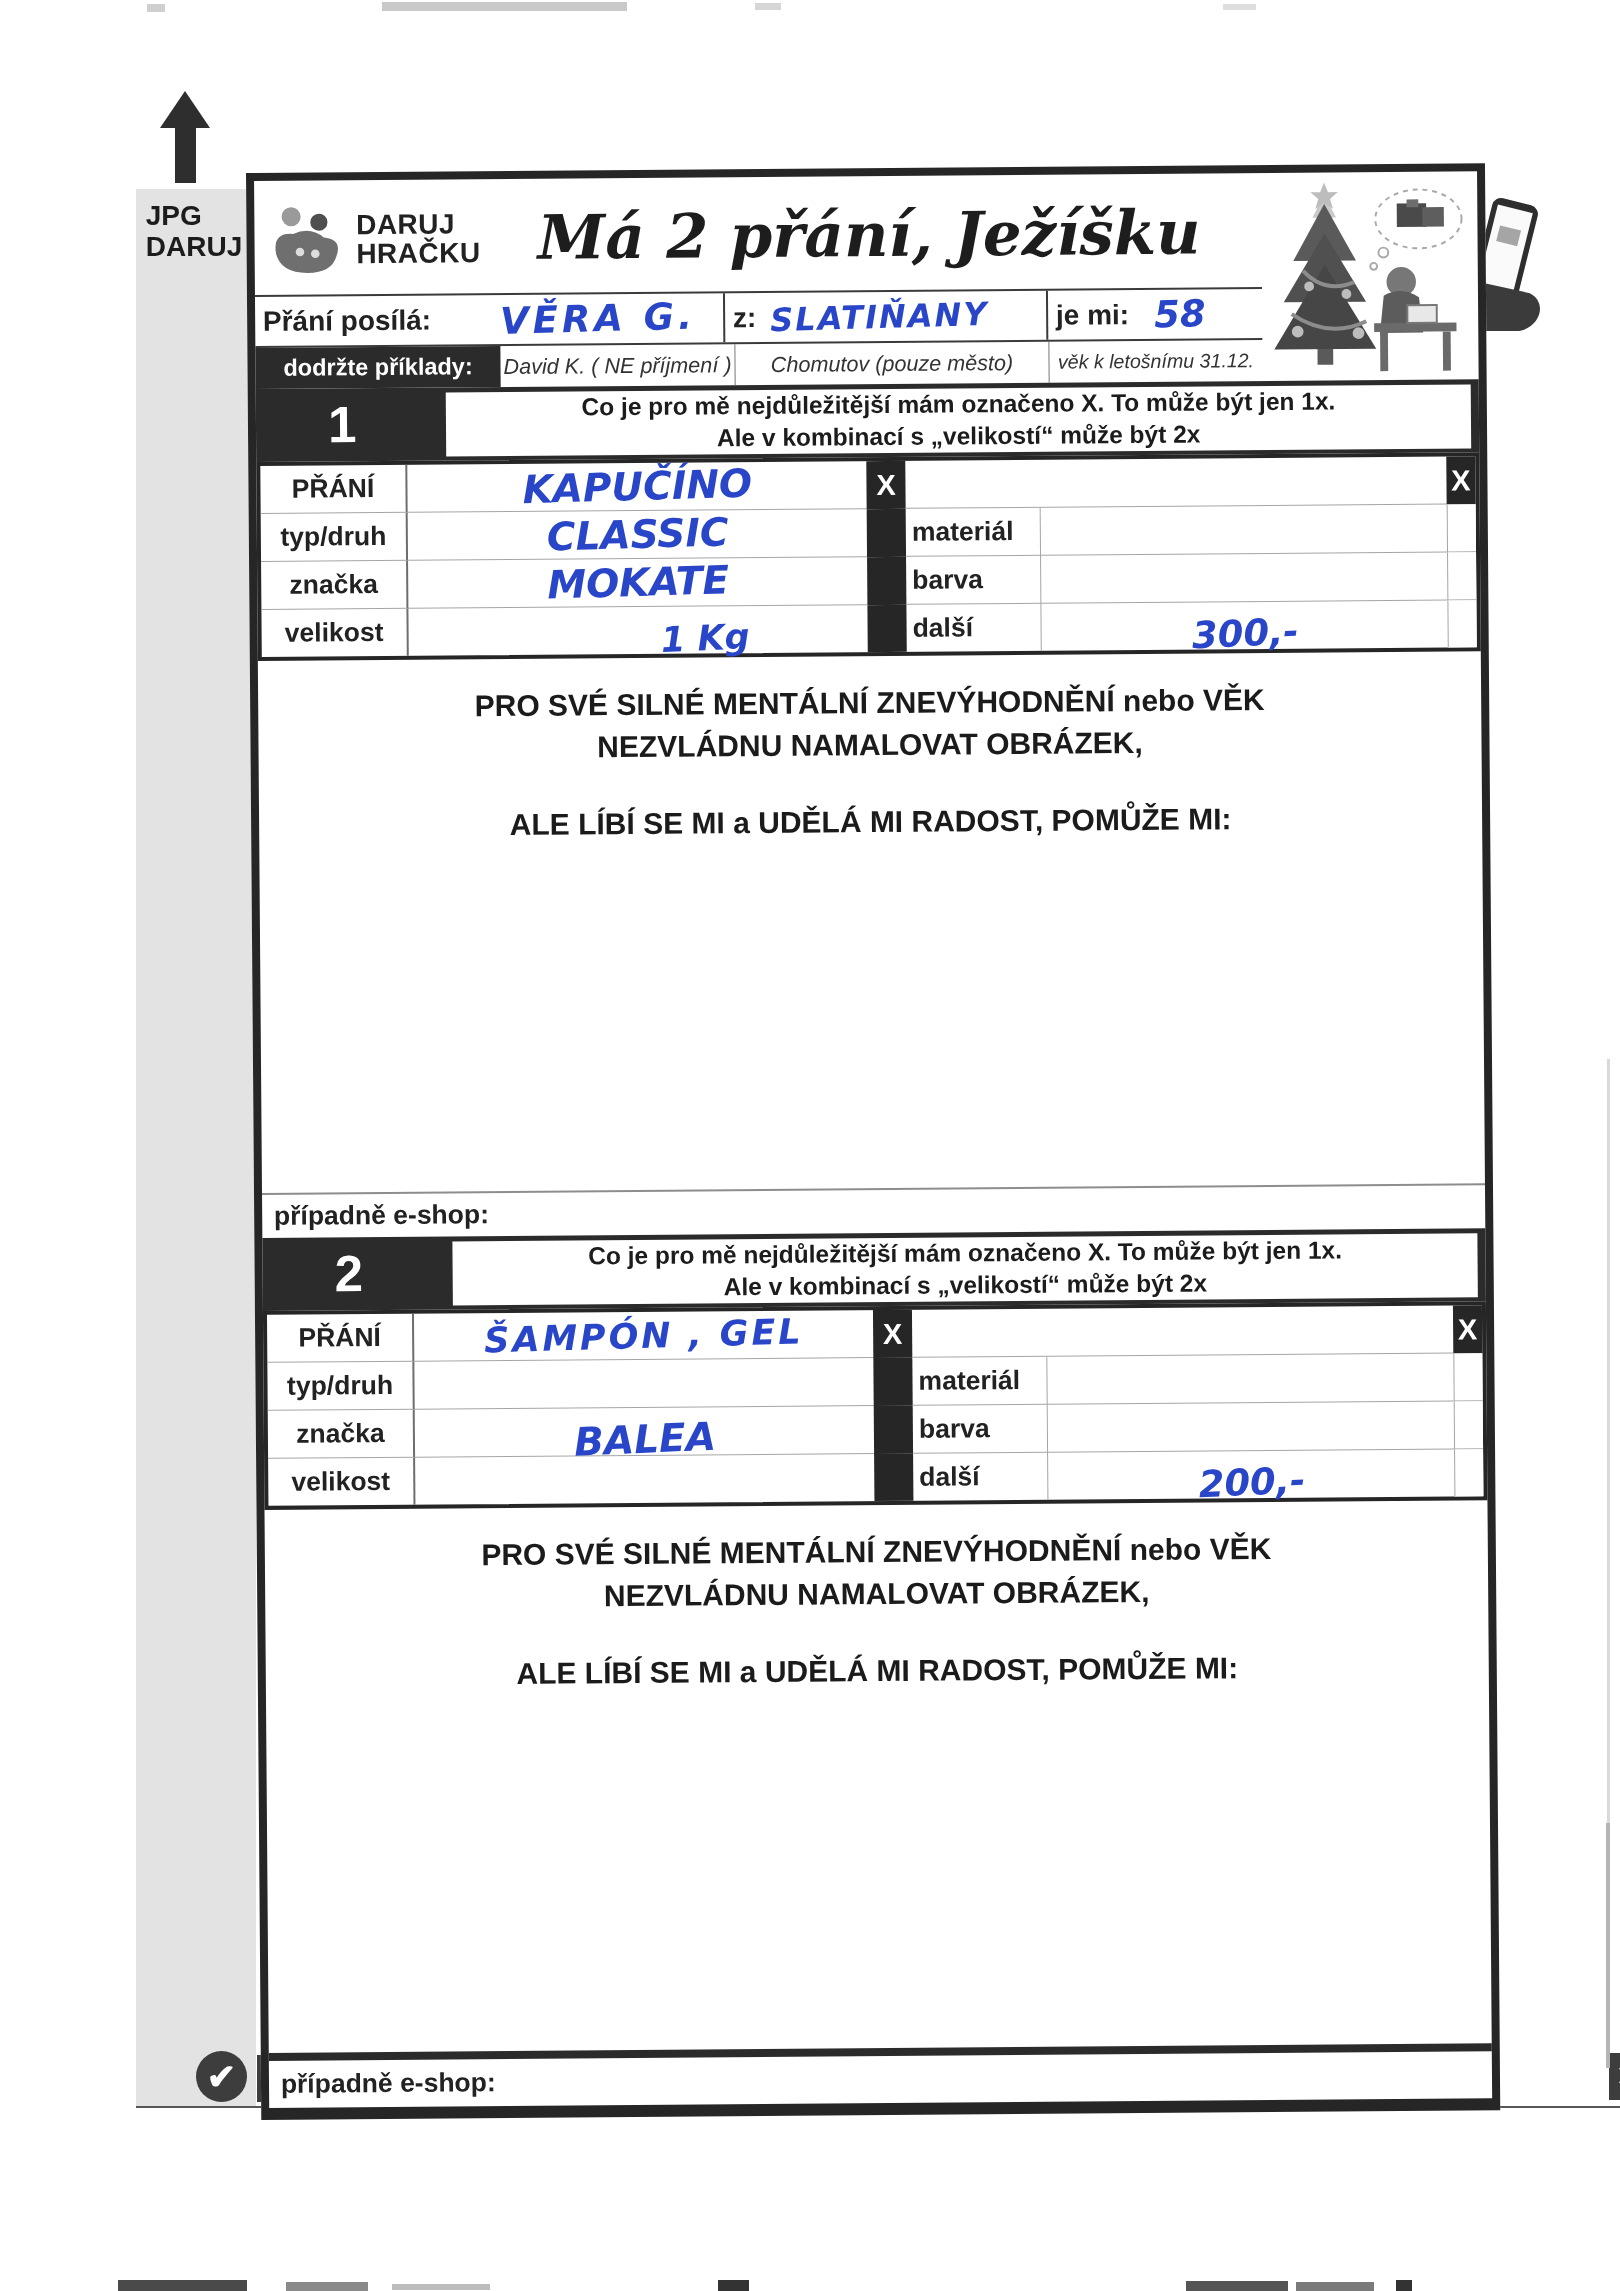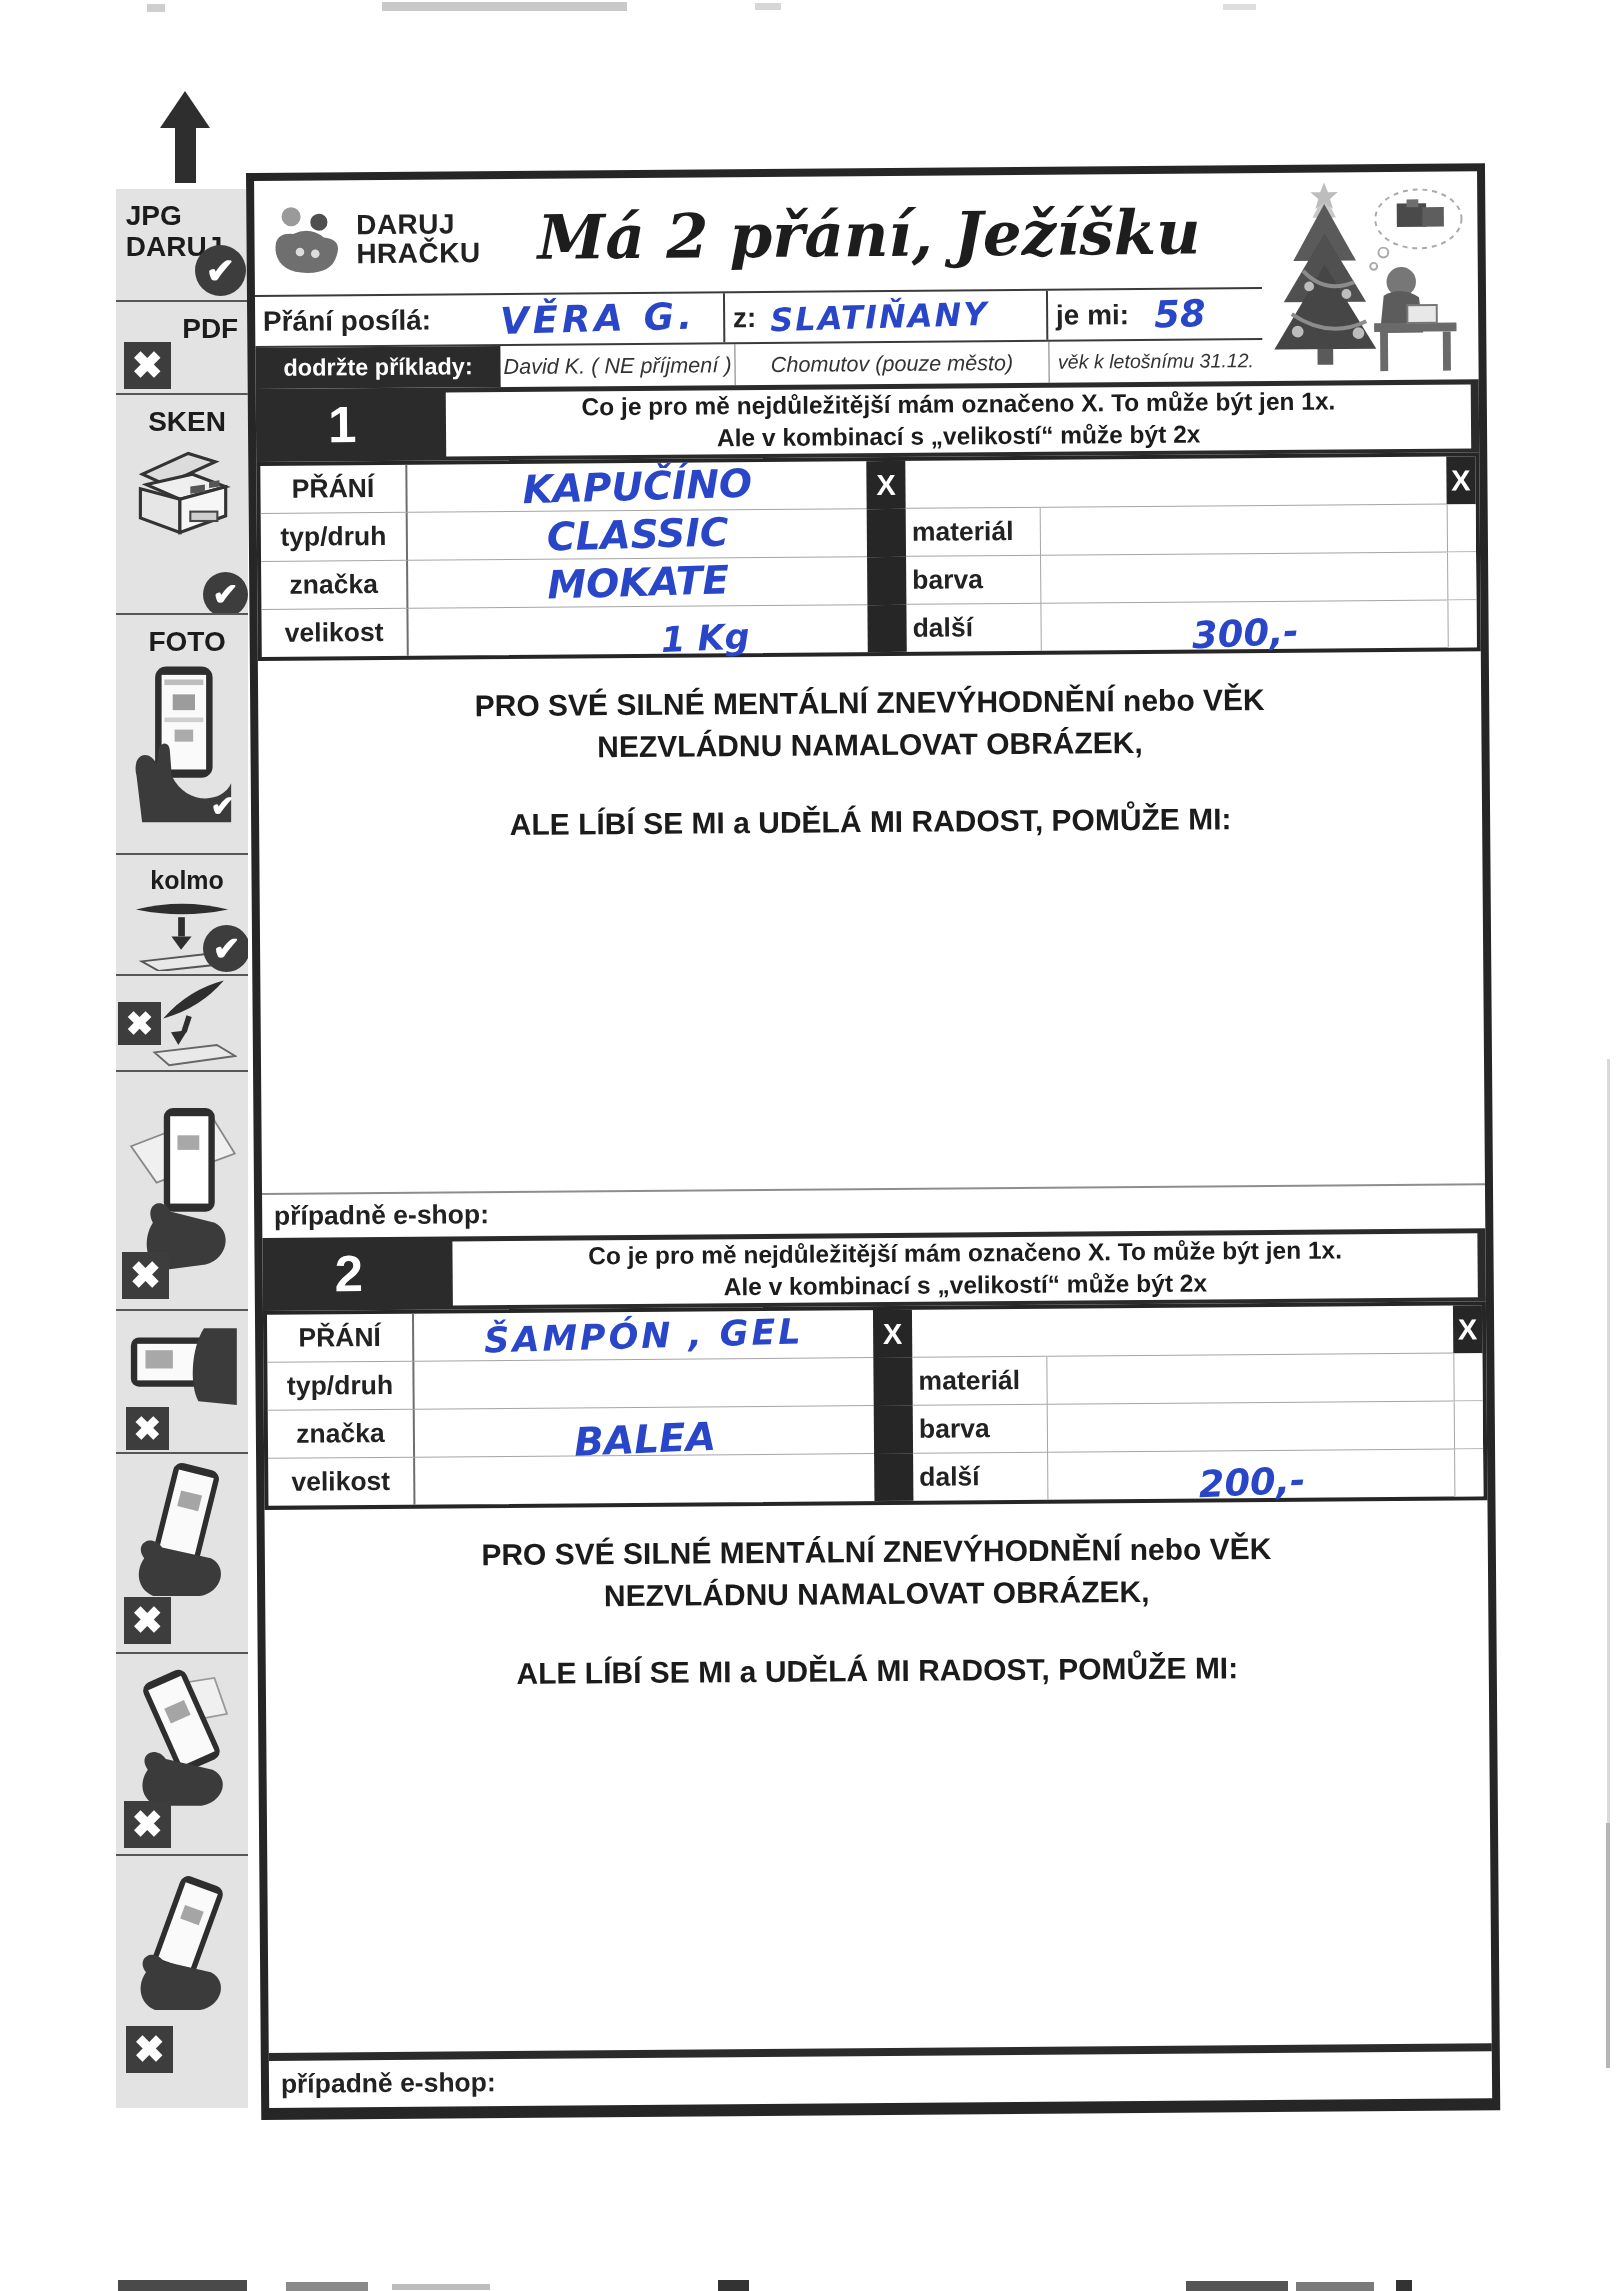--- a/index.html
+++ b/index.html
@@ -10,22 +10,22 @@
   .smudge { position:absolute; }
   .edge-line { position:absolute; background:#d9d9d9; }
 
   
   .up-arrow { position:absolute; left:160px; top:91px; width:51px; height:93px; }
   .up-arrow .head { position:absolute; left:0; top:0; width:0; height:0;
      border-left:25.5px solid transparent; border-right:25.5px solid transparent; border-bottom:37px solid #2e2e2e; }
   .up-arrow .shaft { position:absolute; left:14.7px; top:35px; width:21.6px; height:57px; background:#2e2e2e; }
 
   
-  .sidebar { position:absolute; left:116px; top:189px; width:132px; height:1919px;
-     background:#e3e3e3; display:flex; flex-direction:column; }
+  .sidebar { position:absolute; left:136px; top:189px; width:120px; height:1919px;
+     background:#e3e3e3; display:flex; flex-direction:row; }
   .sb-item { position:relative; border-bottom:2px solid #565656; overflow:hidden; }
   .sb-item:last-child { border-bottom:none; }
   .sb-label { font-weight:bold; font-size:28px; color:#1c1c1c; line-height:1.1; padding:11.8px 5.9px 0 9.8px; }
   .sb-label.right { text-align:right; padding-right:9.8px; }
   .sb-label.center { text-align:center; padding-left:16px; }
   .badge { position:absolute; display:flex; align-items:center; justify-content:center; color:#fff; font-weight:bold; }
   .badge.check { width:51px; height:51px; border-radius:50%; background:#3d3d3d; font-size:35px; }
   .badge.cross { width:47px; height:47px; background:#3d3d3d; font-size:37px; }
   .sb-art { display:block; margin:3.9px auto 0 auto; }
 

